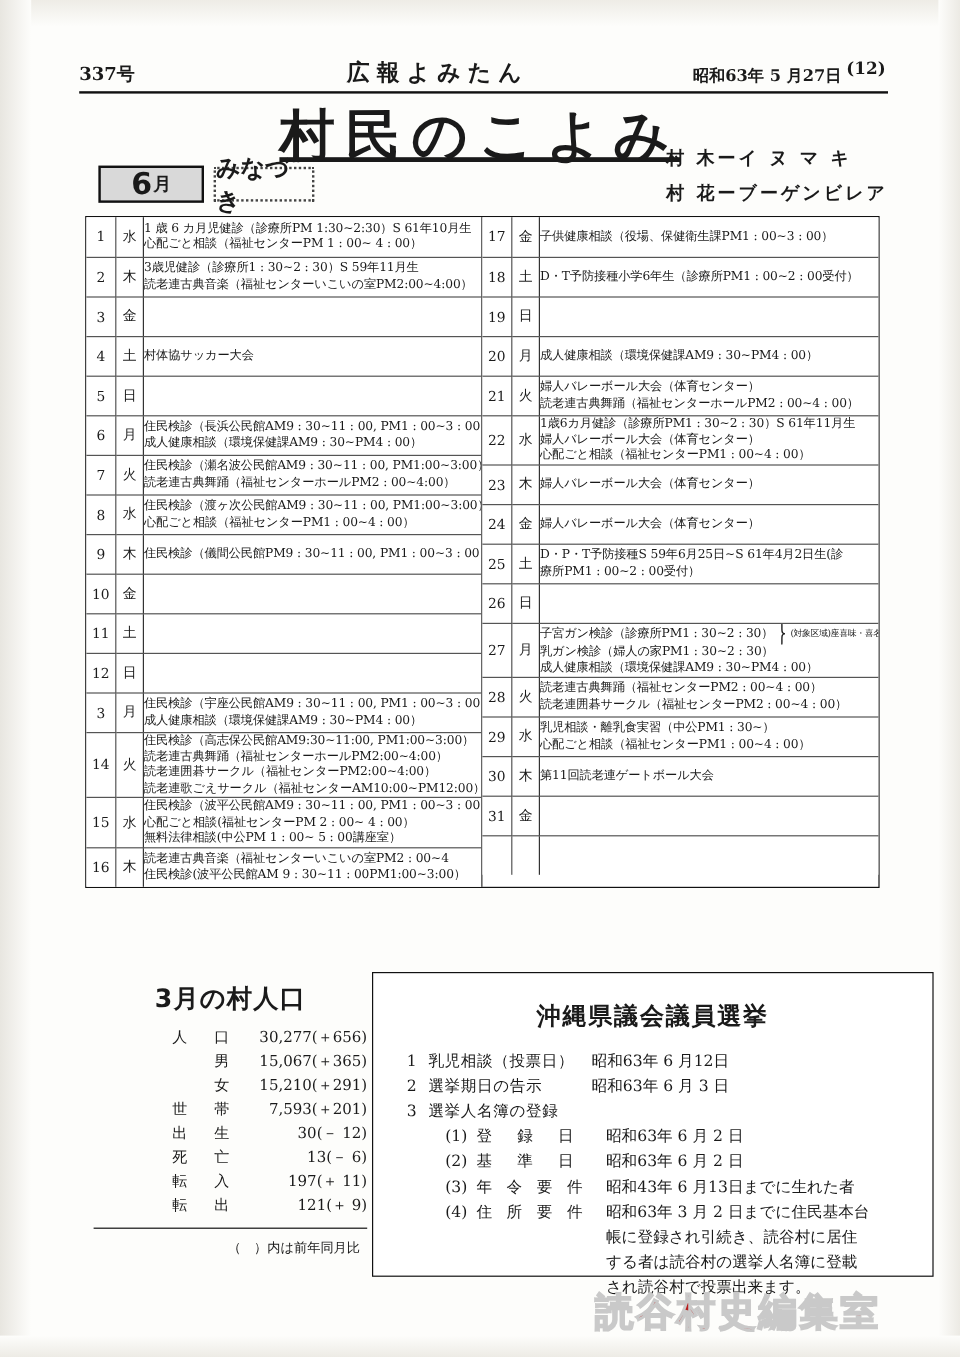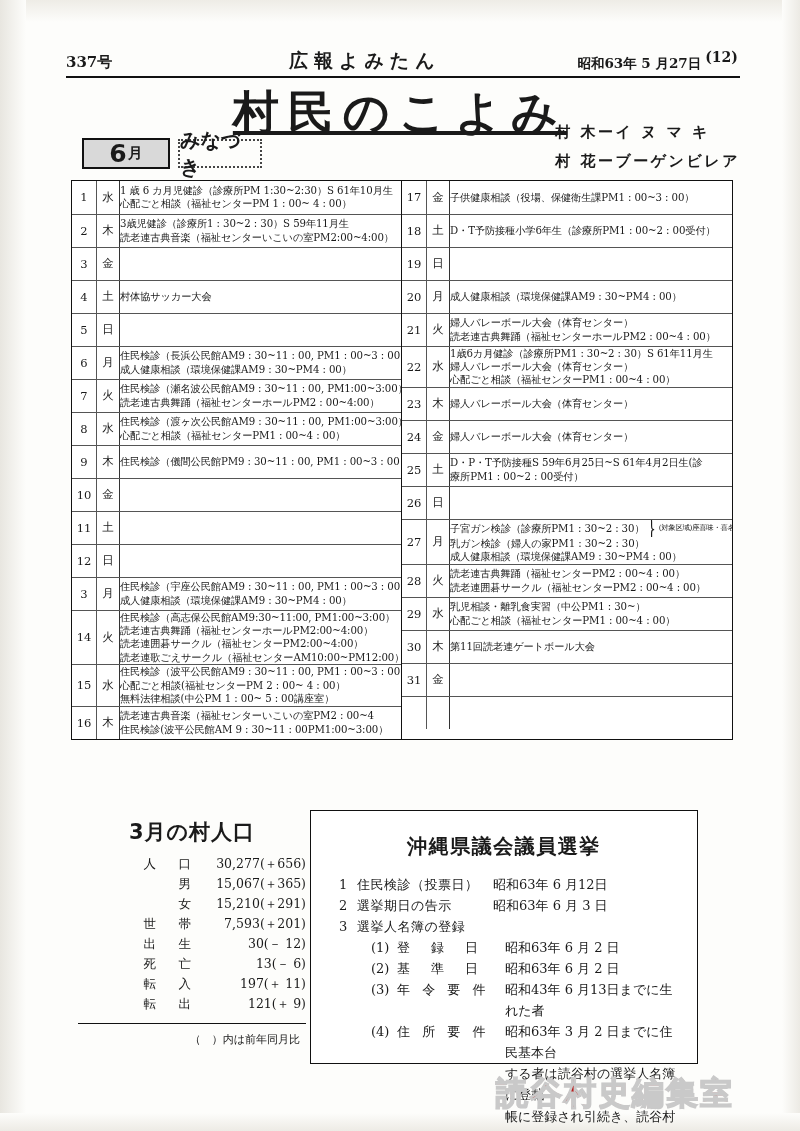--- a/index.html
+++ b/index.html
@@ -266,21 +266,21 @@
     font-size: 11px;
     text-align: right;
     padding-right: 6px;
   }
 
   
   .election-box {
     position: absolute;
     left: 310px;
     top: 810px;
-    width: 388px;
+    width: 468px;
     height: 254px;
     border: 1.6px solid #111;
     box-sizing: border-box;
     background: #fff;
     padding: 18px 14px 10px 14px;
   }
   .election-title {
     text-align: center;
     font-size: 20px;
     font-weight: bold;
@@ -640,21 +640,21 @@
     </table>
     <div class="pop-rule"></div>
     <div class="pop-note">（　）内は前年同月比</div>
   </div>
 
   <div class="election-box">
     <div class="election-title">沖縄県議会議員選挙</div>
     <div id="el-items">
         <div class="el-row">
           <span class="el-num">1</span>
-          <span class="el-label">住民検診（投票日）</span>
+          <span class="el-label">乳児相談（投票日）</span>
           <span class="el-value">昭和63年 6 月12日</span>
         </div>
         <div class="el-row">
           <span class="el-num">2</span>
           <span class="el-label">選挙期日の告示</span>
           <span class="el-value">昭和63年 6 月 3 日</span>
         </div>
         <div class="el-row">
           <span class="el-num">3</span>
           <span class="el-label">選挙人名簿の登録</span>
@@ -677,20 +677,20 @@
           <span class="el-sub-label">年 令 要 件</span>
           <span class="el-sub-value">昭和43年 6 月13日までに生れた者</span>
         </div>
         <div class="el-sub">
           <span class="el-sub-num">(4)</span>
           <span class="el-sub-label">住 所 要 件</span>
           <span class="el-sub-value">昭和63年 3 月 2 日までに住民基本台</span>
         </div>
       </div>
     <div id="el-cont">
+        <div class="el-cont">帳に登録され引続き、読谷村に居住</div>
         <div class="el-cont">する者は読谷村の選挙人名簿に登載</div>
-        <div class="el-cont">帳に登録され引続き、読谷村に居住</div>
         <div class="el-cont">され読谷村で投票出来ます。</div>
       </div>
   </div>
 
   <div class="watermark">読谷村史編集室</div>
 </div>
 
 </body></html>

